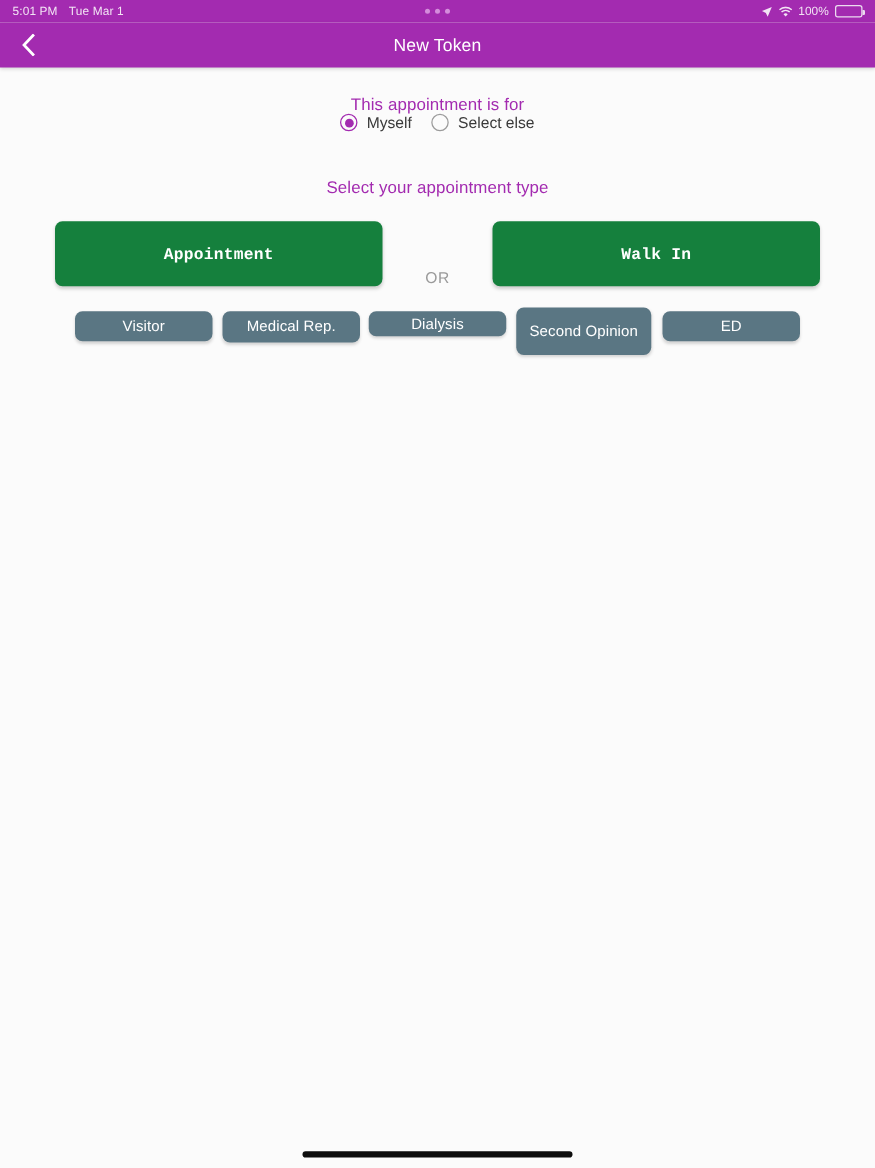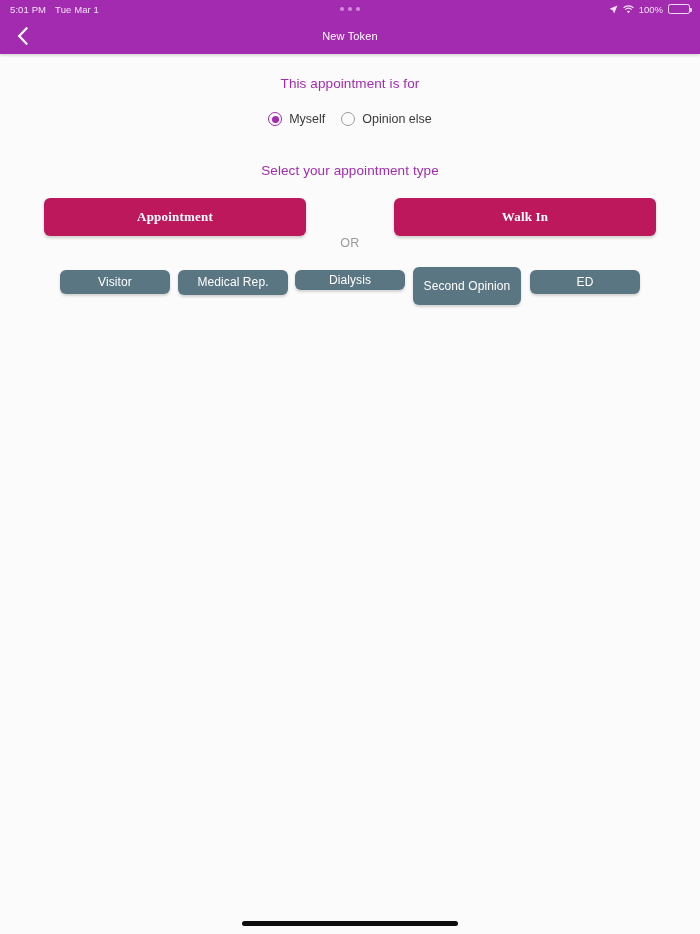--- a/index.html
+++ b/index.html
@@ -68,21 +68,21 @@
     width: 30px; height: 28px;
     display: flex; align-items: center; justify-content: center;
     cursor: pointer;
   }
   .chev { width: 11px; height: 18px; display:block; }
   .nav-title {
     position: absolute; left: 0; top: 0;
     width: 700px; height: 36px;
     display: flex; align-items: center; justify-content: center;
     color: #ffffff;
-    font-size: 11px;
+    font-size: 14px;
     letter-spacing: .15px;
   }
   .dots {
     position: absolute; top: -11px; left: 50%;
     transform: translateX(-50%);
     display: flex; gap: 4px;
   }
   .dots i {
     width: 4px; height: 4px; border-radius: 50%;
     background: #d48ddc; display: block;
@@ -94,21 +94,20 @@
   .section-label {
     text-align: center;
     color: #a32bb0;
     font-size: 13.5px;
     letter-spacing: .1px;
   }
   .label-for { margin-top: 22px; }
   .label-type { margin-top: 37px; }
 
   .radio-row {
-    margin-top: 21px;
     display: flex; align-items: center; justify-content: center;
     gap: 16px;
   }
   .radio-opt {
     display: flex; align-items: center; gap: 7px;
     cursor: pointer;
   }
   .radio {
     width: 14px; height: 14px;
     border-radius: 50%;
@@ -125,27 +124,27 @@
     font-size: 12.5px; color: #3a3a3a;
   }
 
   
   .type-row {
     margin-top: 20px;
     position: relative; height: 38px;
   }
   .type-btn {
     position: absolute; top: 0;
-    height: 38px;
-    background: #be185d;
+    height: 52px;
+    background: #15803d;
     border: none; border-radius: 6px;
     color: #fff;
     font-size: 13px; font-weight: bold;
     letter-spacing: .2px;
-    font-family: Liberation Serif, serif;
+    font-family: Liberation Mono, monospace;
     cursor: pointer;
     box-shadow: 0 2px 3px rgba(0,0,0,.18);
   }
   .btn-appointment { left: 44px; width: 262px; }
   .btn-walkin { left: 394px; width: 262px; }
 
   
   .or-text {
     text-align: center;
     color: #9a9a9a;
@@ -238,21 +237,21 @@
 
     <div class="section-label label-for">This appointment is for</div>
 
     <div class="radio-row">
       <div class="radio-opt">
         <span class="radio checked"></span>
         <span class="radio-label">Myself</span>
       </div>
       <div class="radio-opt">
         <span class="radio"></span>
-        <span class="radio-label">Opinion else</span>
+        <span class="radio-label">Select else</span>
       </div>
     </div>
 
     <div class="section-label label-type">Select your appointment type</div>
 
     <div class="type-row">
       <button class="type-btn btn-appointment">Appointment</button>
       <button class="type-btn btn-walkin">Walk In</button>
     </div>
 

